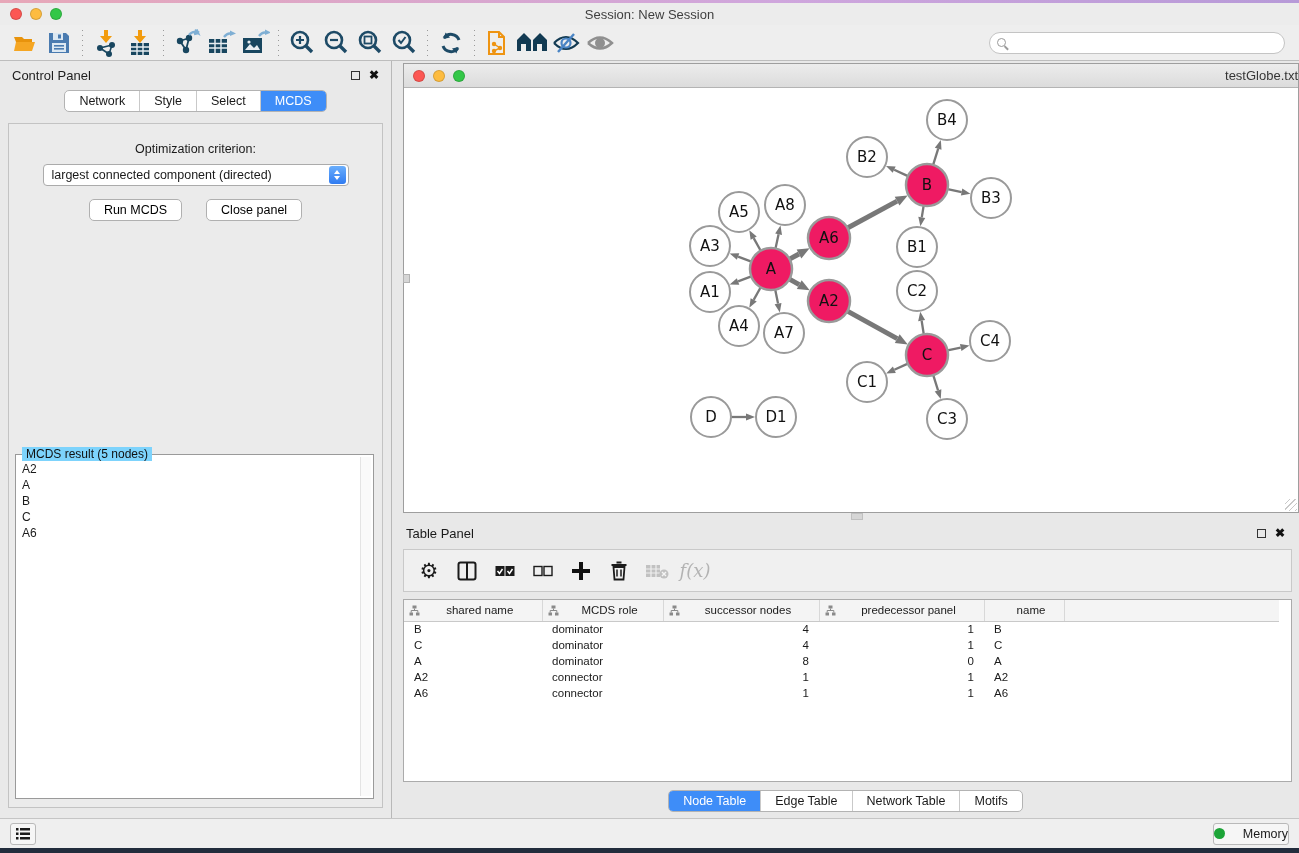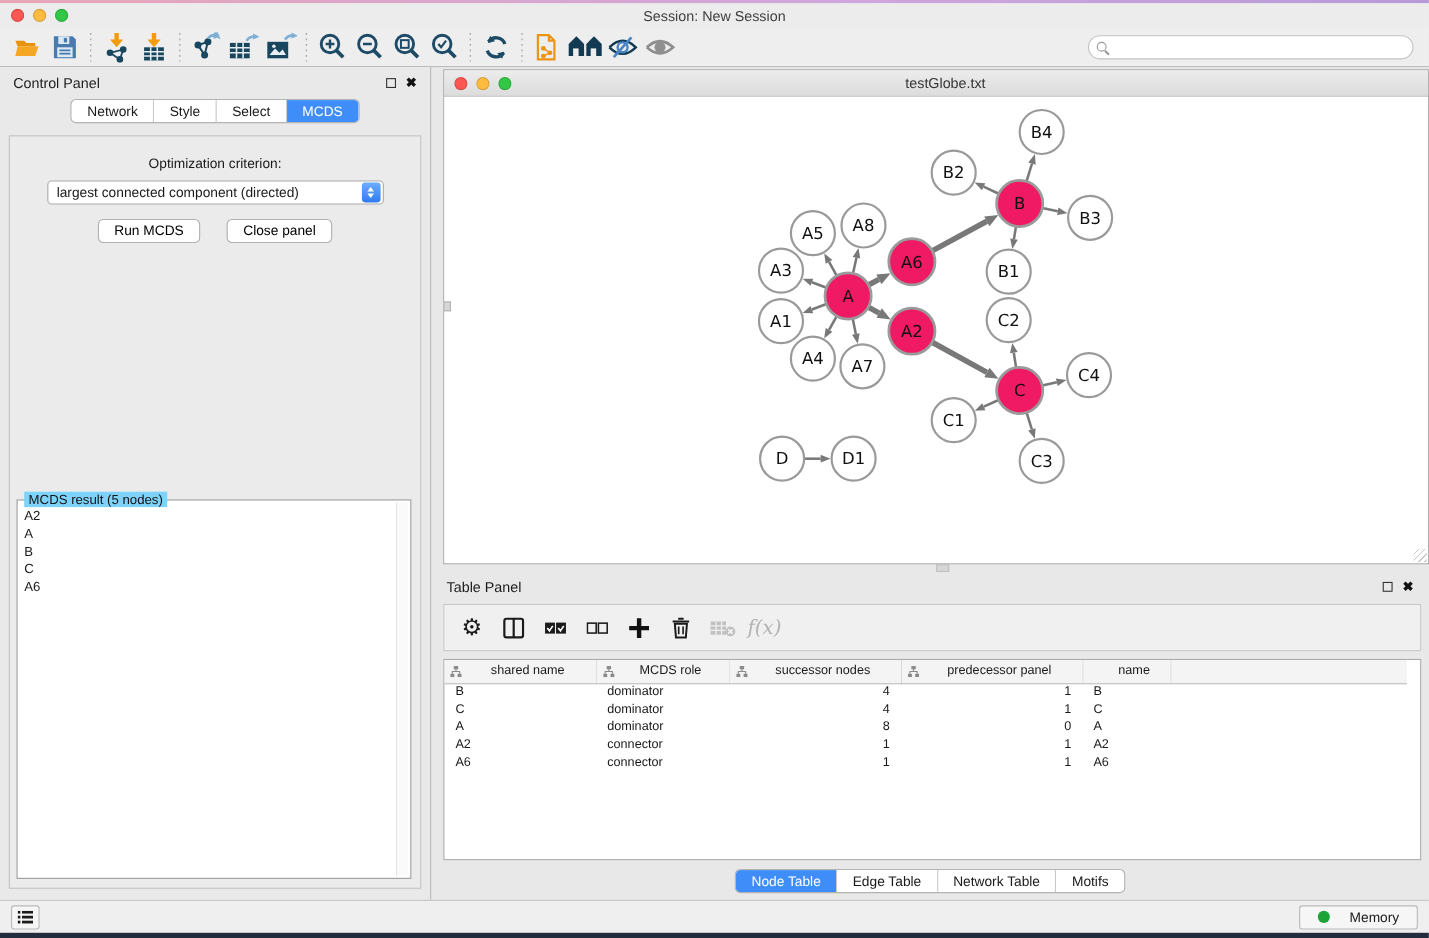--- a/index.html
+++ b/index.html
@@ -74,21 +74,21 @@
     background:#fafafa; border-left:1px solid #e4e4e4; }
 
   
   .right-area { position:absolute; left:392px; top:0; width:907px; height:757px; }
 
   .net-window { position:absolute; left:11px; top:2px; width:896px; height:450px;
     border:1px solid #9e9e9e; background:#fff; }
   .net-titlebar { height:24px; background:linear-gradient(#ececec,#dcdcdc);
     border-bottom:1px solid #b4b4b4; display:flex; align-items:center; position:relative; }
   .net-titlebar .lights { margin-left:9px; }
-  .net-titlebar .title { position:absolute; left:17px; right:0; text-align:center; font-size:13px; color:#353535; }
+  .net-titlebar .title { position:absolute; left:17px; right:0; text-align:right; font-size:13px; color:#353535; }
   .net-canvas { position:absolute; left:0; top:24px; right:0; bottom:0; background:#fff; overflow:hidden; }
   .net-canvas svg { position:absolute; inset:0; width:100%; height:100%; }
   .resize-corner { position:absolute; right:1px; bottom:1px; width:12px; height:12px;
     background:repeating-linear-gradient(135deg, transparent 0 3px, #c9c9c9 3px 4px); }
   .grip-left { position:absolute; left:-1px; top:210px; width:7px; height:9px;
     background:#d6d6d6; border:1px solid #b3b3b3; }
   .grip-bottom { position:absolute; left:50%; bottom:-8px; width:12px; height:7px;
     background:#d6d6d6; border:1px solid #c0c0c0; }
 
   
@@ -112,21 +112,21 @@
   td.al-r { text-align:right; }
 
   .tp-tabs-row { position:absolute; left:0; right:0; bottom:6px; text-align:center; }
 
   
   .statusbar { position:absolute; left:0; top:818px; width:1299px; height:30px;
     background:#efefef; border-top:1px solid #c5c5c5; display:flex; align-items:center; padding:0 10px; }
   .sb-btn { height:22px; border:1px solid #b9b9b9; background:#f6f6f6; border-radius:3px;
     display:flex; align-items:center; justify-content:center; cursor:pointer; }
   .sb-list { width:26px; }
-  .sb-mem { margin-left:auto; padding:0 16px; gap:18px; font-size:12.5px; }
+  .sb-mem { margin-left:auto; padding:0 0; gap:18px; font-size:12.5px; }
   .mem-dot { width:11px; height:11px; border-radius:50%; background:#1ca437; }
   .bottom-strip { position:absolute; left:0; top:848px; width:1299px; height:5px; background:#222c3c; }
 
   .dim { opacity:.38; }
 </style>
 </head>
 <body>
 
 <div class="top-strip"></div>
 

